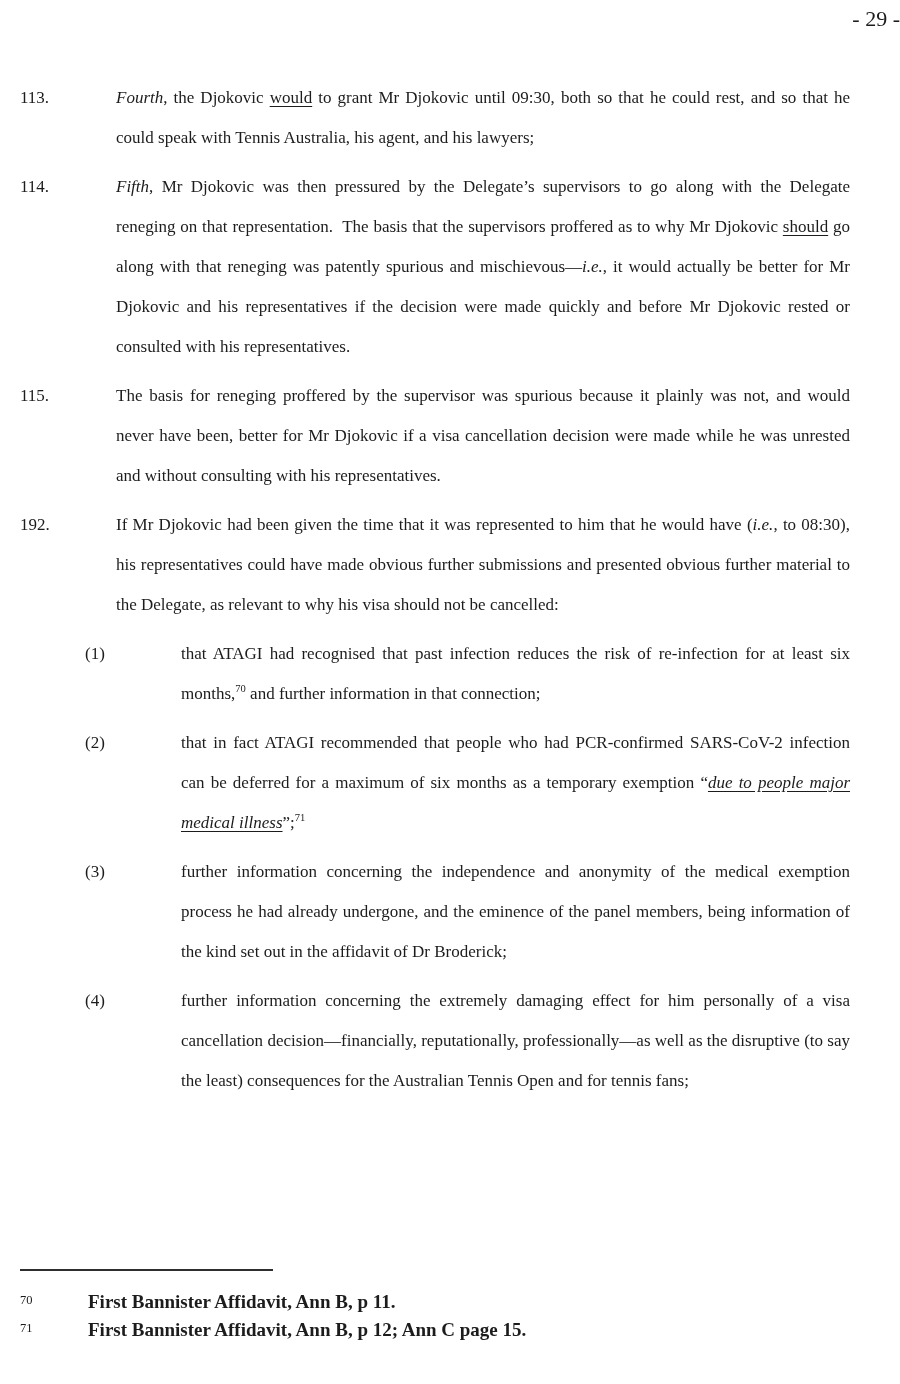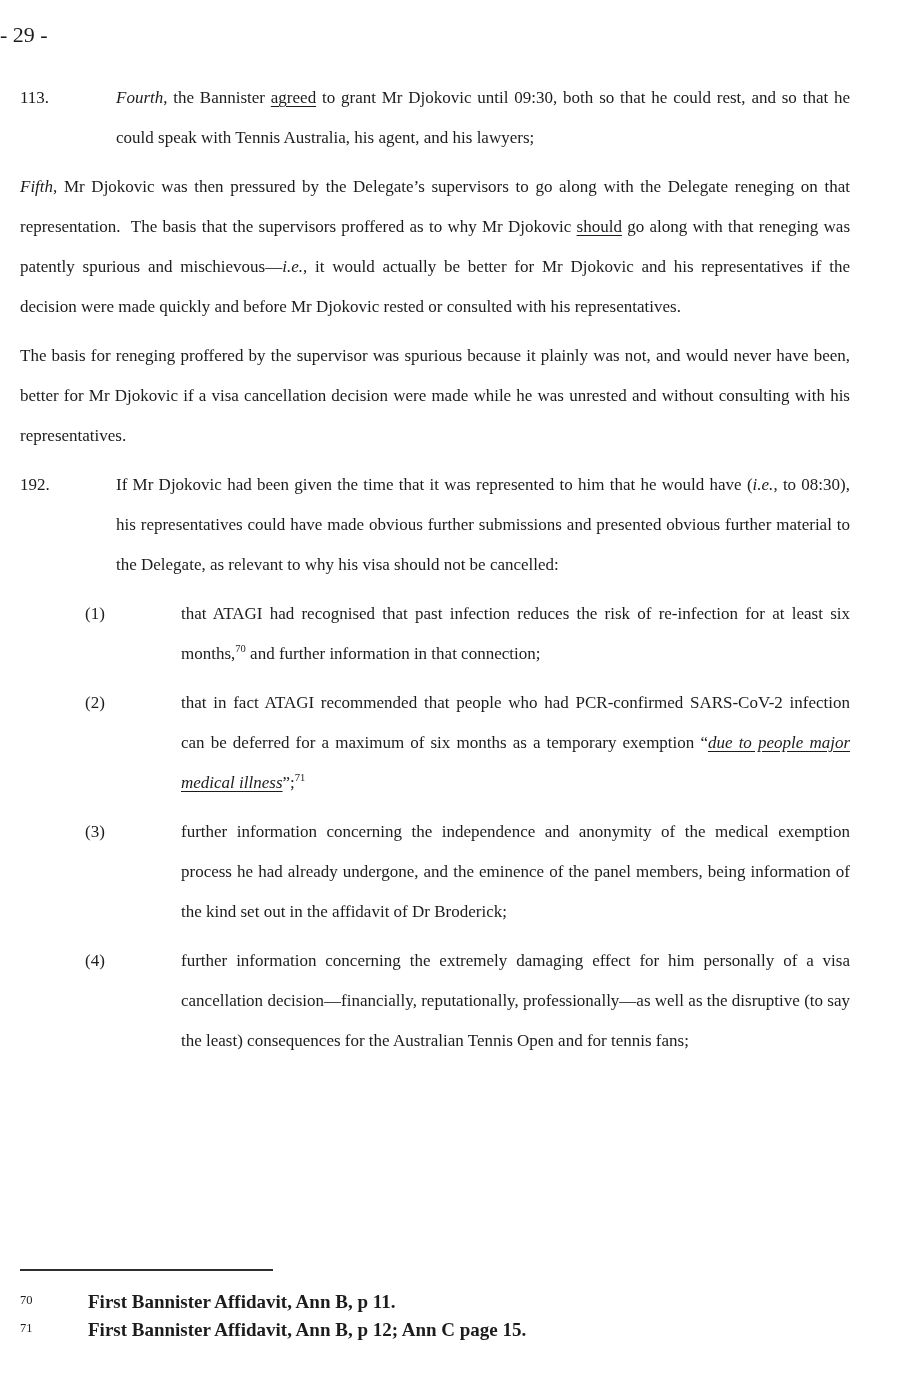--- a/index.html
+++ b/index.html
@@ -8,24 +8,24 @@
     width: 900px;
     height: 1384px;
     margin: 0 auto;
     background: #ffffff;
     font-family: "Liberation Serif", serif;
     color: #1c1c1c;
     overflow: hidden;
   }
   .page-number {
     position: absolute;
-    top: 20px;
+    top: 4px;
     left: 0;
     width: 100%;
-    text-align: left;
+    text-align: right;
     font-size: 22px;
     line-height: 30px;
   }
   .content {
     position: absolute;
     top: 78px;
     left: 20px;
     width: 830px;
   }
   .para {
@@ -78,26 +78,28 @@
   .footnote .fn-text { flex: 1 1 auto; font-weight: bold; }
 </style>
 </head>
 <body>
 
 <div class="page">
   <div class="page-number">- 29 -</div>
   <div class="content">
       <div class="para">
         <div class="num">113.</div>
-        <div class="body"><span class="it">Fourth</span><span>, the Bannister </span><span class="ul">agreed</span><span> to grant Mr Djokovic until 09:30, both so that he could rest, and so that he could speak with Tennis Australia, his agent, and his lawyers;</span></div>
+        <div class="body"><span class="it">Fourth</span><span>, the Djokovic </span><span class="ul">would</span><span> to grant Mr Djokovic until 09:30, both so that he could rest, and so that he could speak with Tennis Australia, his agent, and his lawyers;</span></div>
       </div>
       <div class="para">
+        <div class="num">114.</div>
         <div class="body"><span class="it">Fifth</span><span>, Mr Djokovic was then pressured by the Delegate’s supervisors to go along with the Delegate reneging on that representation.&nbsp; The basis that the supervisors proffered as to why Mr Djokovic </span><span class="ul">should</span><span> go along with that reneging was patently spurious and mischievous—</span><span class="it">i.e.</span><span>, it would actually be better for Mr Djokovic and his representatives if the decision were made quickly and before Mr Djokovic rested or consulted with his representatives.</span></div>
       </div>
       <div class="para">
+        <div class="num">115.</div>
         <div class="body"><span>The basis for reneging proffered by the supervisor was spurious because it plainly was not, and would never have been, better for Mr Djokovic if a visa cancellation decision were made while he was unrested and without consulting with his representatives.</span></div>
       </div>
       <div class="para">
         <div class="num">192.</div>
         <div class="body"><span>If Mr Djokovic had been given the time that it was represented to him that he would have (</span><span class="it">i.e.</span><span>, to 08:30), his representatives could have made obvious further submissions and presented obvious further material to the Delegate, as relevant to why his visa should not be cancelled:</span></div>
       </div>
       <div class="para sub">
         <div class="num">(1)</div>
         <div class="body"><span>that ATAGI had recognised that past infection reduces the risk of re-infection for at least six months,</span><sup>70</sup><span> and further information in that connection;</span></div>
       </div>

